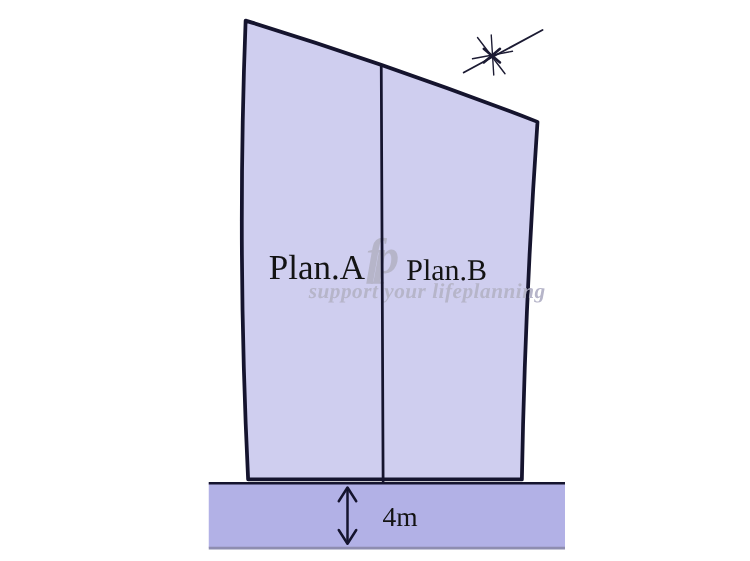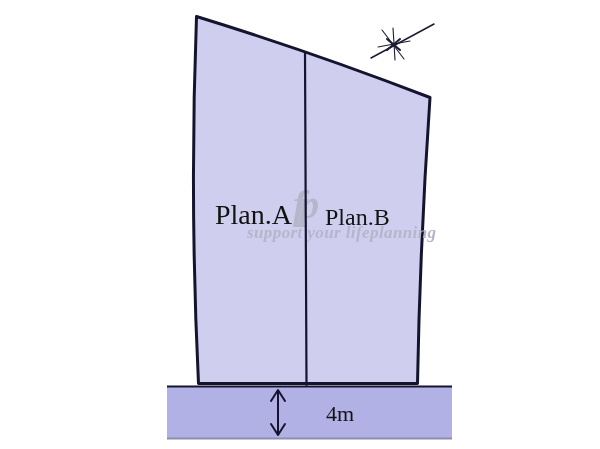--- a/index.html
+++ b/index.html
@@ -53,21 +53,21 @@
   }
   
   .label {
     position: absolute;
     color: #131313;
     white-space: nowrap;
     line-height: 1;
   }
   .plan-a { left: 215px; top: 201px; font-size: 28px; }
   .plan-b { left: 325px; top: 205px; font-size: 24px; }
-  .road-label { left: 306px; top: 403px; font-size: 22px; margin-left: 20px; }
+  .road-label { left: 306px; top: 403px; font-size: 22px; }
 </style>
 </head>
 <body>
 
 <div class="canvas">
 
   <svg class="layer" width="600" height="449" viewBox="0 0 600 449">
     <rect x="167" y="386" width="285" height="52" fill="#b2b1e6"></rect>
     <line x1="167" y1="386.5" x2="452" y2="386.5" class="road-top-edge" stroke="#15142e"></line>
     <line x1="167" y1="438.5" x2="452" y2="438.5" class="road-bottom-edge" stroke="#8e8db0"></line>

